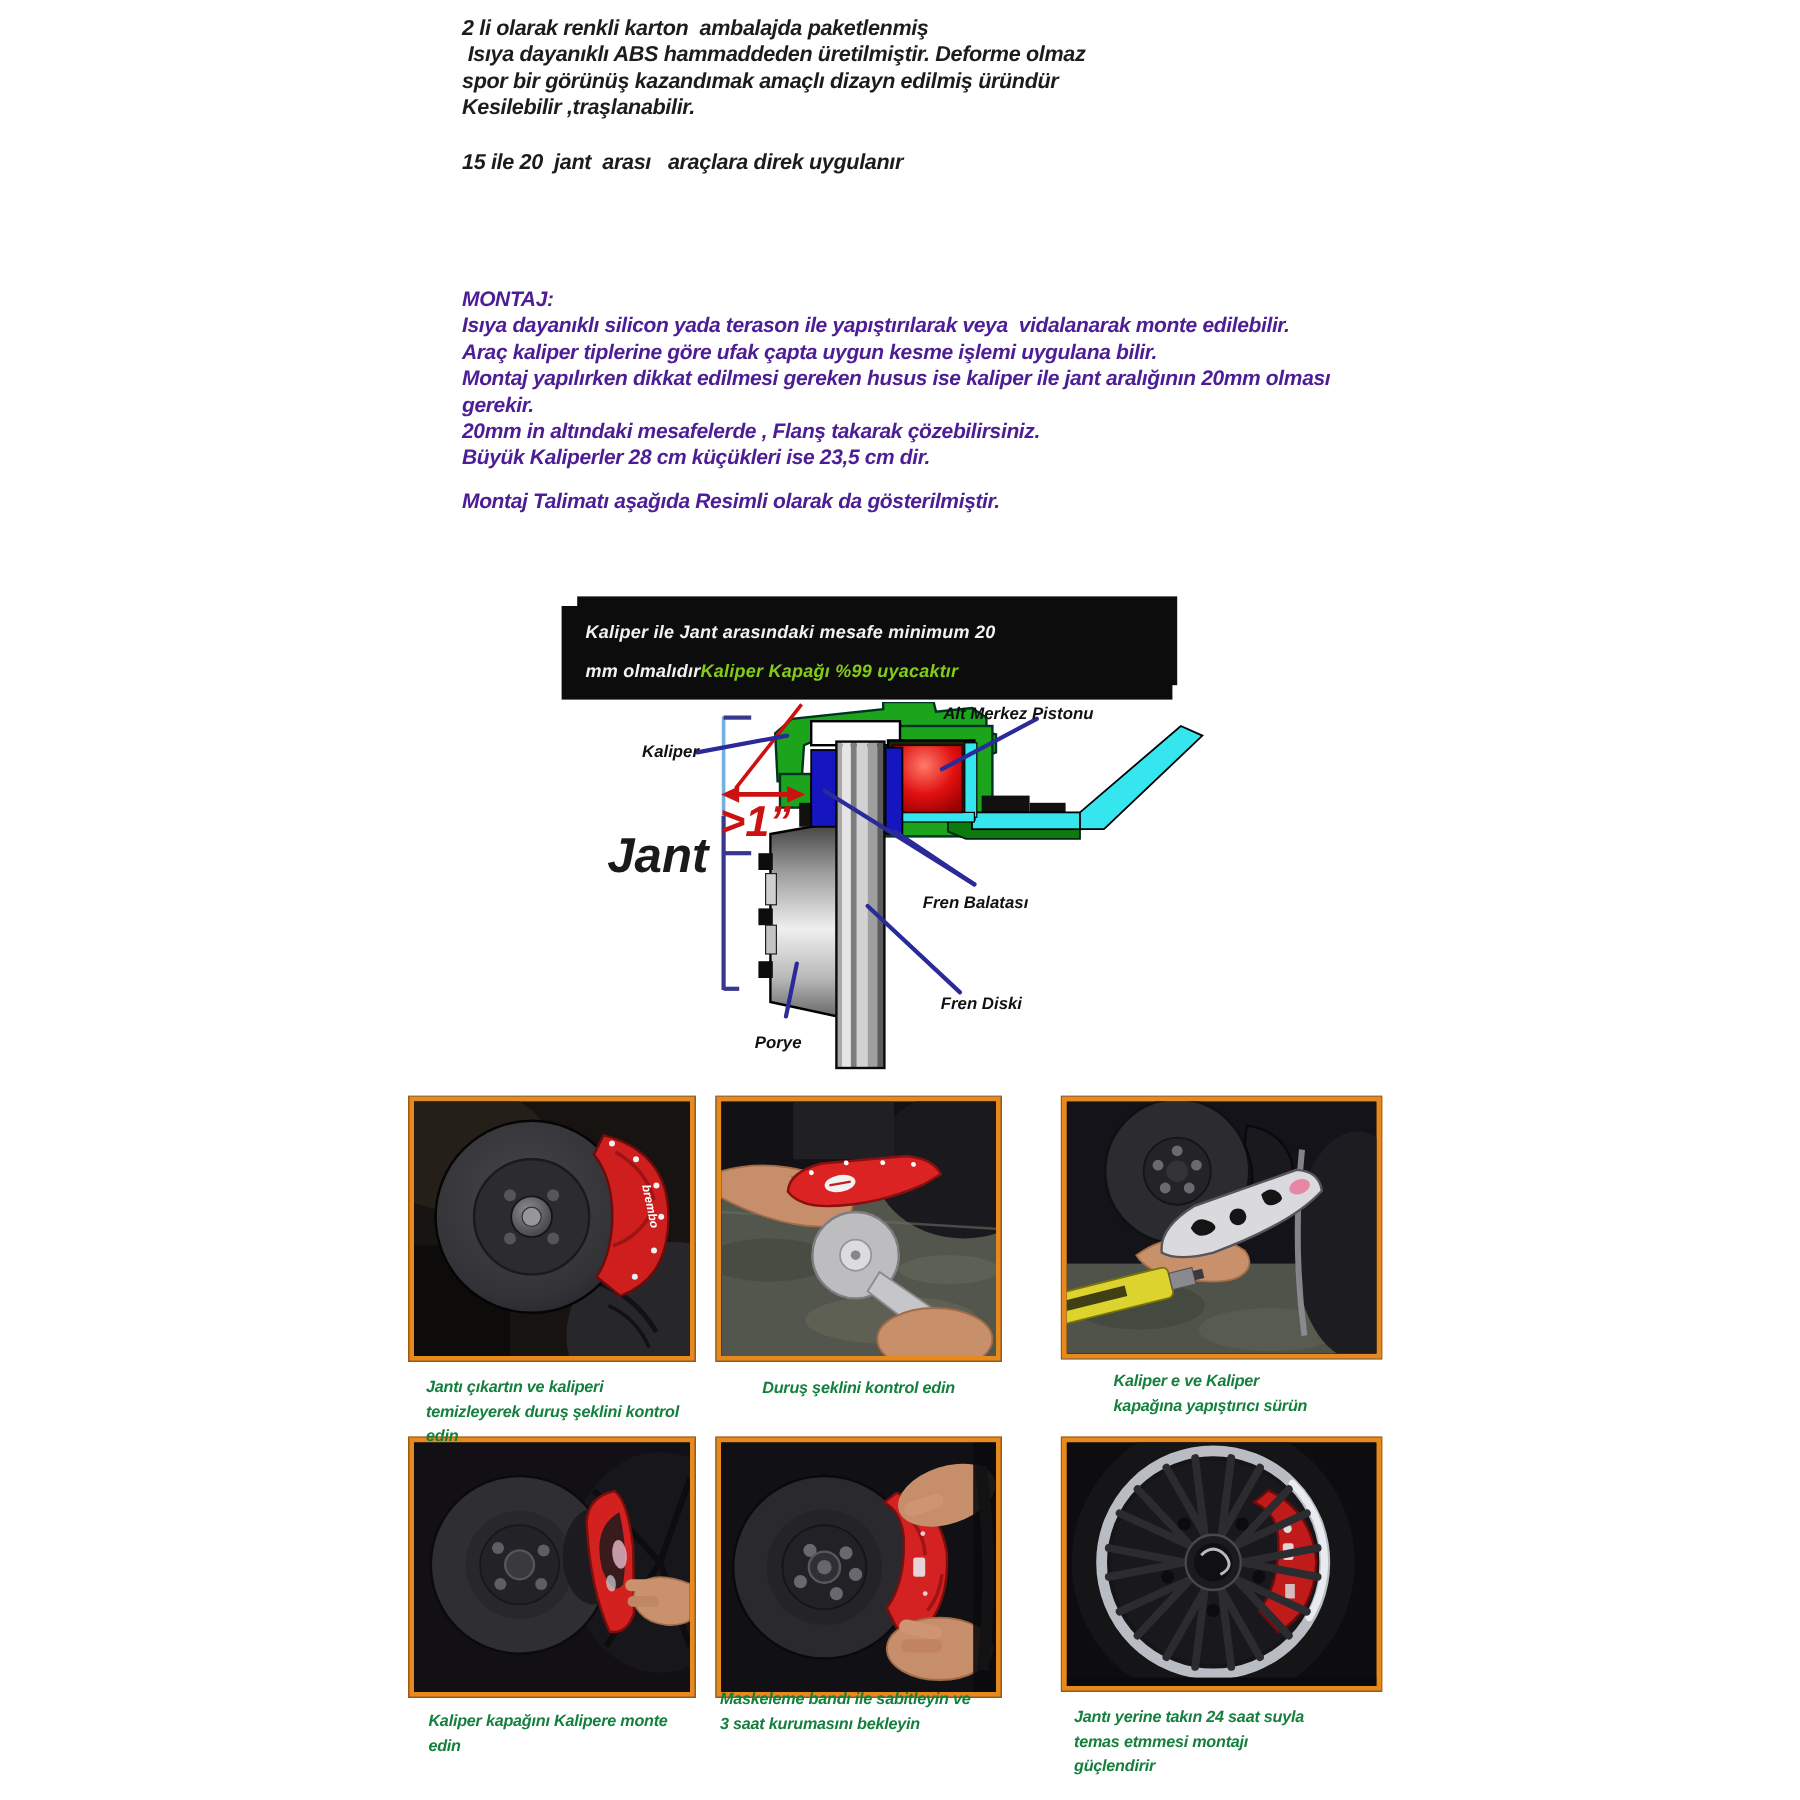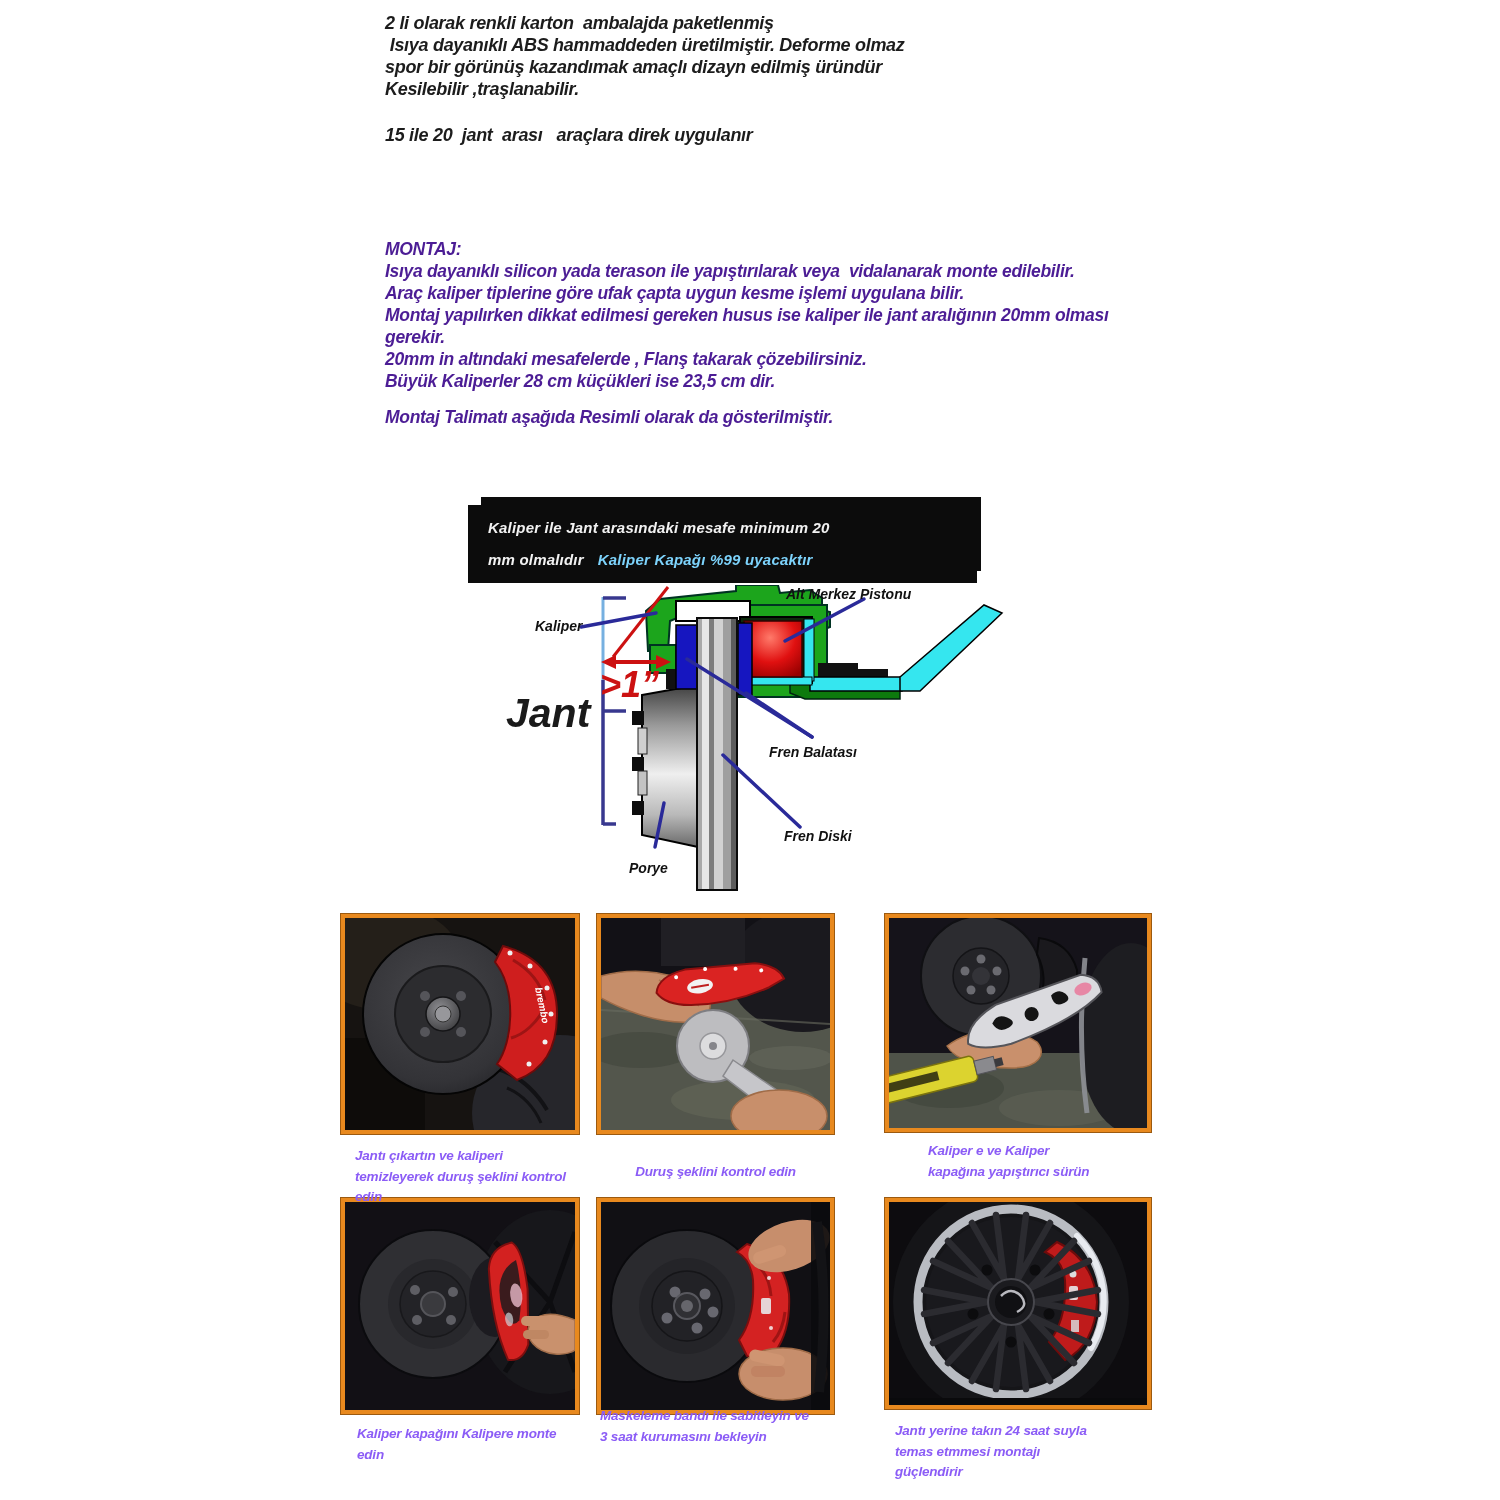--- a/index.html
+++ b/index.html
@@ -11,31 +11,31 @@
          line-height:22px;color:#1c1c1c;letter-spacing:-0.3px;}
   #montaj{position:absolute;left:385px;top:238px;font-weight:bold;font-size:17.5px;
           line-height:22px;color:#4c1d95;letter-spacing:-0.3px;}
   .gap24{height:24px;}
   .gap14{height:14px;}
   
   #banner-back{position:absolute;left:481px;top:497px;width:500px;height:74px;background:#0c0c0c;}
   #banner{position:absolute;left:468px;top:505px;width:509px;height:78px;background:#0c0c0c;
           color:#f2f2f2;font-weight:bold;font-size:15px;line-height:32px;
           padding:7px 0 0 20px;box-sizing:border-box;letter-spacing:0.2px;}
-  #banner .red{color:#7dd3fc;margin-left:14px;}
+  #banner .red{color:#84cc16;}
   
   #diagram{position:absolute;left:480px;top:585px;width:545px;height:330px;}
   
   .frame{position:absolute;border:4px solid #e8891e;outline:1px solid #9c5a10;
          background:#000;box-sizing:border-box;}
   .frame svg{display:block;width:100%;height:100%;}
   
   .caption{position:absolute;font-weight:bold;font-size:13.5px;line-height:20.5px;
-           color:#8b5cf6;letter-spacing:-0.2px;}
-  #cap2{width:229px;text-align:center;margin-top:15px;}
+           color:#15803d;letter-spacing:-0.2px;}
+  #cap2{width:229px;text-align:center;}
   svg text{font-family:"Liberation Sans","DejaVu Sans",sans-serif;}
 </style>
 </head>
 <body>
 
 <div id="page">
 
   <div id="intro">
     <div class="txt">2 li olarak renkli karton  ambalajda paketlenmiş</div>
     <div class="txt"> Isıya dayanıklı ABS hammaddeden üretilmiştir. Deforme olmaz</div>

